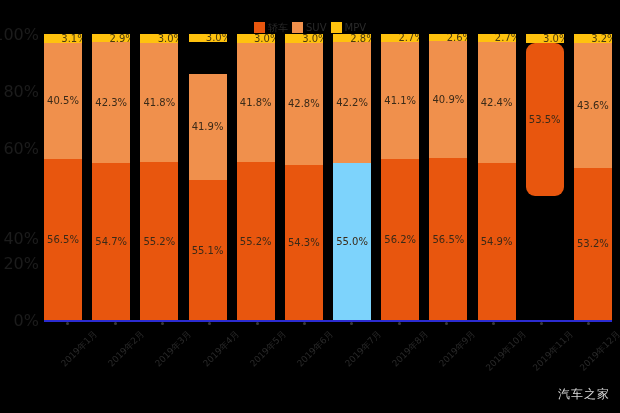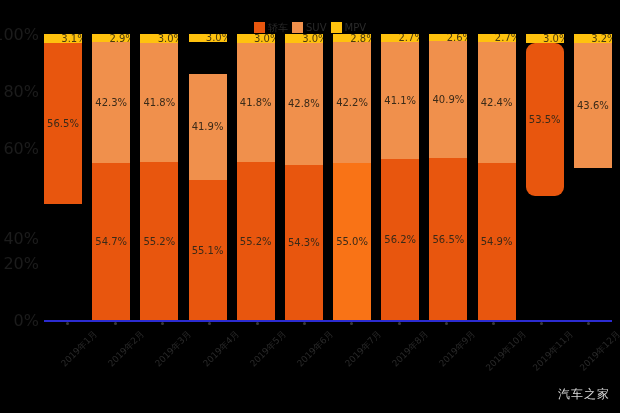--- a/index.html
+++ b/index.html
@@ -124,20 +124,23 @@
       <div class="y-tick" style="top: 228.8px;">20%</div>
       <div class="y-tick" style="top: 286px;">0%</div>
     </div>
 
   <div class="plot">
     <div class="bars" id="bars">
         <div class="bar">
           <div class="seg seg-mpv" style="height: 3.1%; background: rgb(255, 194, 14);">
             <span class="seg-label">3.1%</span>
           </div>
+          <div class="seg seg-suv" style="height: 40.5%; background: rgb(240, 144, 76);">
+            <span class="seg-label">40.5%</span>
+          </div>
           <div class="seg seg-sedan" style="height: 56.5%; background: rgb(232, 86, 14);">
             <span class="seg-label">56.5%</span>
           </div>
         </div>
         <div class="bar">
           <div class="seg seg-mpv" style="height: 2.9%; background: rgb(255, 194, 14);">
             <span class="seg-label">2.9%</span>
           </div>
           <div class="seg seg-suv" style="height: 42.3%; background: rgb(240, 144, 76);">
             <span class="seg-label">42.3%</span>
@@ -190,21 +193,21 @@
             <span class="seg-label">54.3%</span>
           </div>
         </div>
         <div class="bar">
           <div class="seg seg-mpv" style="height: 2.8%; background: rgb(255, 194, 14);">
             <span class="seg-label">2.8%</span>
           </div>
           <div class="seg seg-suv" style="height: 42.2%; background: rgb(240, 144, 76);">
             <span class="seg-label">42.2%</span>
           </div>
-          <div class="seg seg-sedan" style="height: 55%; background: #f97316;">
+          <div class="seg seg-sedan" style="height: 55%; background: #7dd3fc;">
             <span class="seg-label">55.0%</span>
           </div>
         </div>
         <div class="bar">
           <div class="seg seg-mpv" style="height: 2.7%; background: rgb(255, 194, 14);">
             <span class="seg-label">2.7%</span>
           </div>
           <div class="seg seg-suv" style="height: 41.1%; background: rgb(240, 144, 76);">
             <span class="seg-label">41.1%</span>
           </div>
@@ -242,20 +245,23 @@
             <span class="seg-label">53.5%</span>
           </div>
         </div>
         <div class="bar">
           <div class="seg seg-mpv" style="height: 3.2%; background: rgb(255, 194, 14);">
             <span class="seg-label">3.2%</span>
           </div>
           <div class="seg seg-suv" style="height: 43.6%; background: rgb(240, 144, 76);">
             <span class="seg-label">43.6%</span>
           </div>
+          <div class="seg seg-sedan" style="height: 53.2%; background: rgb(232, 86, 14);">
+            <span class="seg-label">53.2%</span>
+          </div>
         </div>
       </div>
   </div>
 
   <div class="baseline"></div>
 
   <div class="x-axis" id="x-axis">
       <div class="x-tickwrap" style="left: 4.66667px;">
         <span class="tick-dot"></span>
         <div class="x-tick">2019年1月</div>

